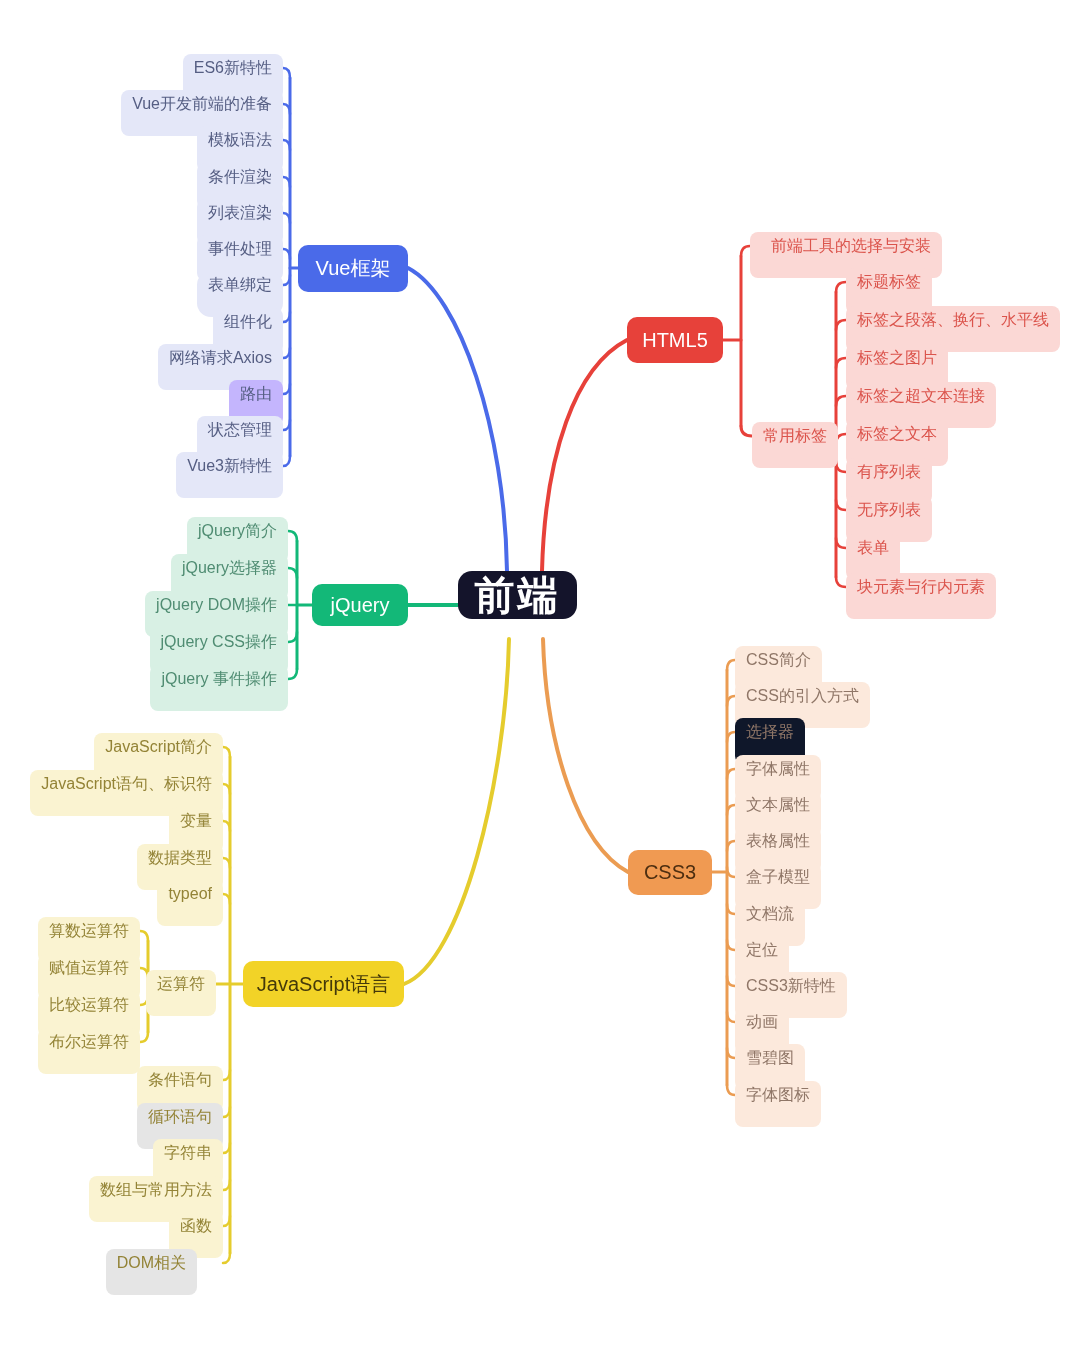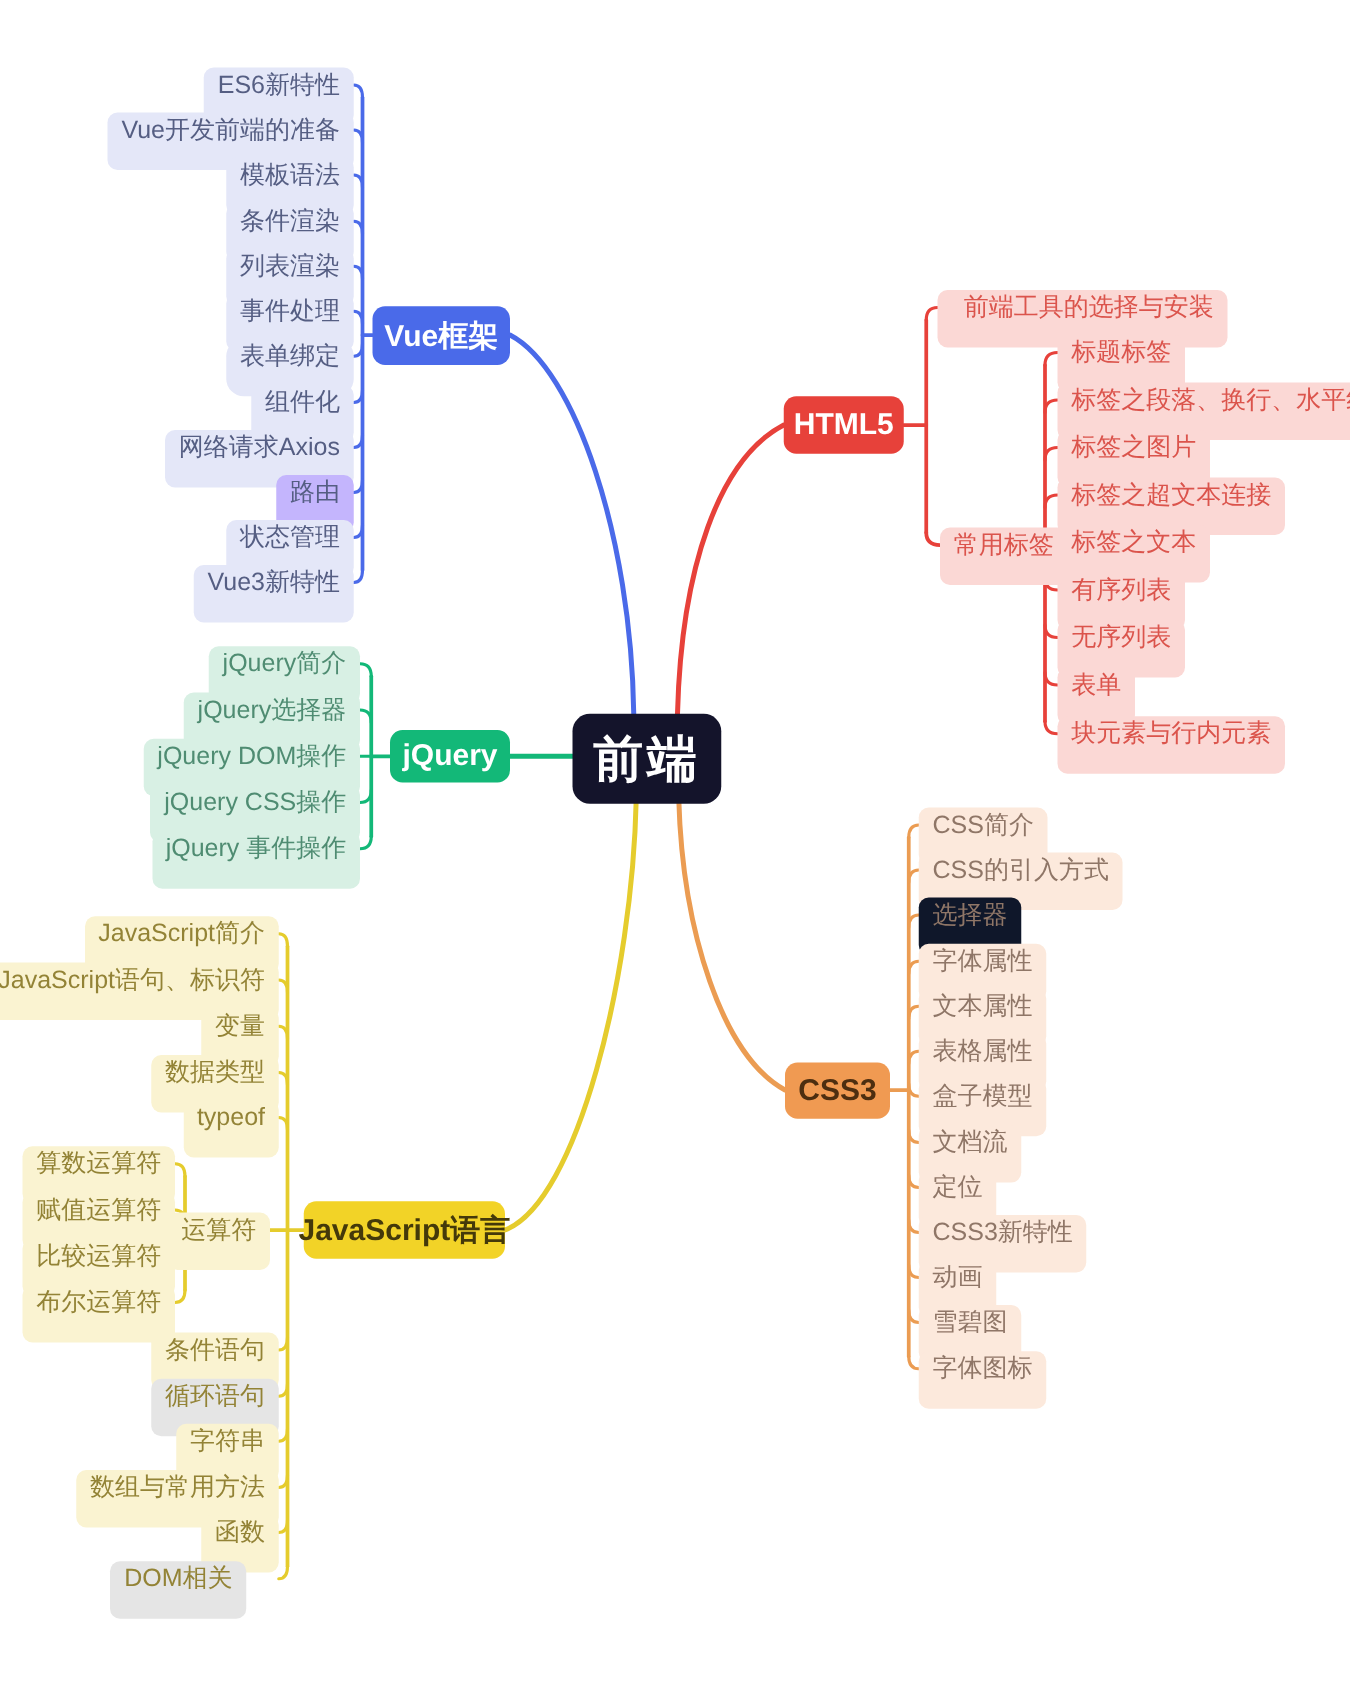--- a/index.html
+++ b/index.html
@@ -3,26 +3,26 @@
 <meta charset="utf-8">
 <style>
   html,body{margin:0;padding:0;background:#ffffff;}
   #canvas{
     position:relative;width:1080px;height:1357px;background:#ffffff;
     overflow:hidden;font-family:"Liberation Sans","DejaVu Sans",sans-serif;
   }
   #links{position:absolute;left:0;top:0;width:1080px;height:1357px;}
   .node{position:absolute;white-space:nowrap;box-sizing:border-box;}
   .child{
-    font-size:20px;line-height:20px;padding:4px 11px;height:46px;
+    font-size:16px;line-height:20px;padding:4px 11px;height:46px;
     border-radius:8px;
   }
   .main{
     display:flex;align-items:center;justify-content:center;
-    font-weight:bold;font-size:24px;border-radius:10px;
+    font-weight:normal;font-size:20px;border-radius:10px;
   }
   .root{
     display:flex;align-items:center;justify-content:center;
     font-weight:bold;font-size:40px;letter-spacing:3px;border-radius:14px;
   }
 </style>
 </head>
 <body>
 
 <div id="canvas">
@@ -97,21 +97,21 @@
       <path d="M735,841 Q727,841 727,851" stroke="#eb9c52" stroke-width="2.5" fill="none" stroke-linecap="round"></path>
       <path d="M735,877 Q727,877 727,867" stroke="#eb9c52" stroke-width="2.5" fill="none" stroke-linecap="round"></path>
       <path d="M735,914 Q727,914 727,904" stroke="#eb9c52" stroke-width="2.5" fill="none" stroke-linecap="round"></path>
       <path d="M735,950 Q727,950 727,940" stroke="#eb9c52" stroke-width="2.5" fill="none" stroke-linecap="round"></path>
       <path d="M735,986 Q727,986 727,976" stroke="#eb9c52" stroke-width="2.5" fill="none" stroke-linecap="round"></path>
       <path d="M735,1022 Q727,1022 727,1012" stroke="#eb9c52" stroke-width="2.5" fill="none" stroke-linecap="round"></path>
       <path d="M735,1058 Q727,1058 727,1048" stroke="#eb9c52" stroke-width="2.5" fill="none" stroke-linecap="round"></path>
       <path d="M735,1095 Q727,1095 727,1085" stroke="#eb9c52" stroke-width="2.5" fill="none" stroke-linecap="round"></path>
     </svg>
 
-<div class="node root" style="left: 458px; top: 571px; width: 119px; height: 72px; background: rgb(20, 20, 43); color: rgb(255, 255, 255);">前端</div>
+<div class="node root" style="left: 458px; top: 571px; width: 119px; height: 48px; background: rgb(20, 20, 43); color: rgb(255, 255, 255);">前端</div>
     <div class="node child" style="top: 54px; right: 797px; background: rgb(228, 231, 248); color: rgb(85, 94, 131);">ES6新特性</div>
     <div class="node child" style="top: 90px; right: 797px; background: rgb(228, 231, 248); color: rgb(85, 94, 131);">Vue开发前端的准备</div>
     <div class="node child" style="top: 126px; right: 797px; background: rgb(228, 231, 248); color: rgb(85, 94, 131);">模板语法</div>
     <div class="node child" style="top: 163px; right: 797px; background: rgb(228, 231, 248); color: rgb(85, 94, 131);">条件渲染</div>
     <div class="node child" style="top: 199px; right: 797px; background: rgb(228, 231, 248); color: rgb(85, 94, 131);">列表渲染</div>
     <div class="node child" style="top: 235px; right: 797px; background: rgb(228, 231, 248); color: rgb(85, 94, 131);">事件处理</div>
     <div class="node child" style="top: 271px; right: 797px; background: rgb(228, 231, 248); color: rgb(85, 94, 131); border-radius: 14px;">表单绑定</div>
     <div class="node child" style="top: 308px; right: 797px; background: rgb(228, 231, 248); color: rgb(85, 94, 131);">组件化</div>
     <div class="node child" style="top: 344px; right: 797px; background: rgb(228, 231, 248); color: rgb(85, 94, 131);">网络请求Axios</div>
     <div class="node child" style="top: 380px; right: 797px; background: #c4b5fd; color: rgb(85, 94, 131);">路由</div>

